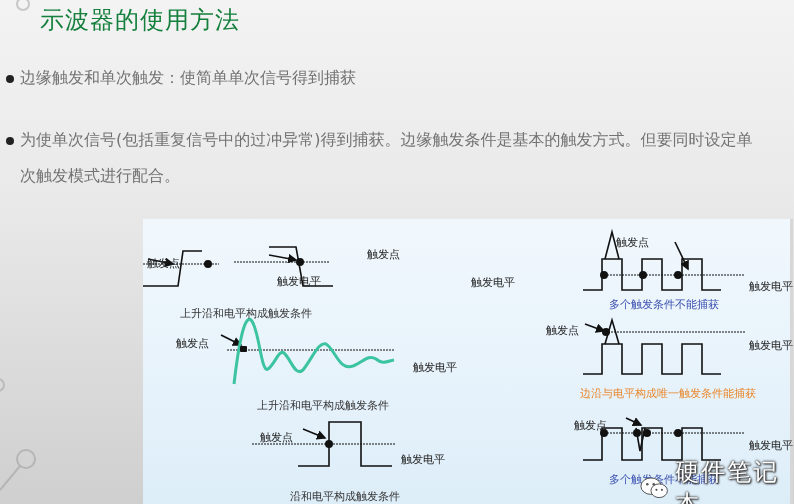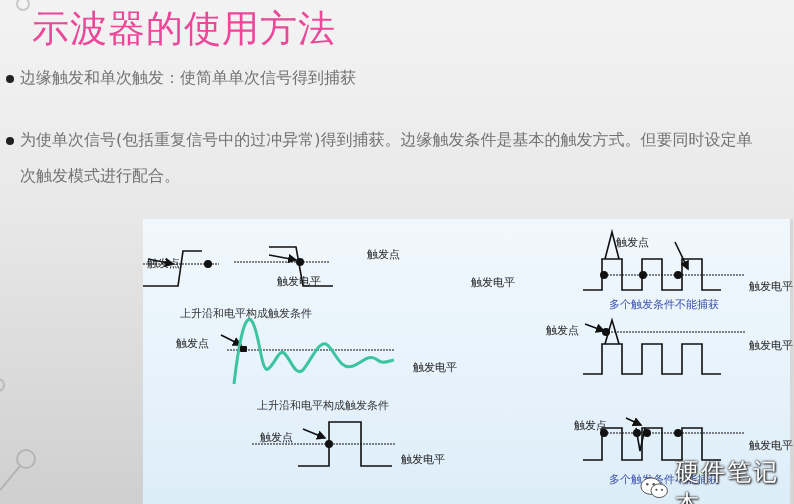--- a/index.html
+++ b/index.html
@@ -3,22 +3,22 @@
 <meta charset="utf-8">
 <style>
   html, body { margin:0; padding:0; }
   body {
     width:794px; height:504px; overflow:hidden; position:relative;
     background: linear-gradient(180deg, #f3f3f3 0%, #e9e9e9 40%, #cfcfcf 100%);
     font-family: "DejaVu Sans", "Liberation Sans", sans-serif;
     color:#1e1e1e;
   }
   .slide-title {
-    position:absolute; left:32px; top:4px;
-    font-size:37px; font-weight:normal; letter-spacing:1px; color:#ec4899;
+    position:absolute; left:40px; top:4px;
+    font-size:24px; font-weight:normal; letter-spacing:1px; color:#15803d;
     margin:0;
   }
   .bullet {
     position:absolute; left:6px; font-size:16px; line-height:36px; color:#737373;
   }
   .bullet .dot {
     position:absolute; left:0; top:15px; width:8px; height:8px; border-radius:50%; background:#222;
   }
   .bullet .txt { display:block; margin-left:14px; }
   #b1 { top:60px; width:760px; }
@@ -127,27 +127,29 @@
 
   <span class="lbl" style="left:224px;top:15px;">触发点</span>
   <span class="lbl" style="left:328px;top:43px;">触发电平</span>
 
   <span class="lbl" style="left:33px;top:104px;">触发点</span>
   <span class="lbl" style="left:270px;top:128px;">触发电平</span>
   <span class="cap" style="left:114px;top:179px;">上升沿和电平构成触发条件</span>
 
   <span class="lbl" style="left:117px;top:198px;">触发点</span>
   <span class="lbl" style="left:258px;top:220px;">触发电平</span>
+  <span class="cap" style="left:147px;top:270px;">沿和电平构成触发条件</span>
 
   <span class="lbl" style="left:473px;top:3px;">触发点</span>
   <span class="lbl" style="left:606px;top:47px;">触发电平</span>
   <span class="cap blue" style="left:466px;top:78px;">多个触发条件不能捕获</span>
 
   <span class="lbl" style="left:403px;top:91px;">触发点</span>
   <span class="lbl" style="left:606px;top:106px;">触发电平</span>
+  <span class="cap orange" style="left:437px;top:167px;">边沿与电平构成唯一触发条件能捕获</span>
 
   <span class="lbl" style="left:431px;top:186px;">触发点</span>
   <span class="lbl" style="left:606px;top:206px;">触发电平</span>
   <span class="cap blue" style="left:466px;top:253px;">多个触发条件不能捕获</span>
 </div>
 
 <div class="watermark">
   <svg width="32" height="26" viewBox="0 0 32 26">
     <ellipse cx="12" cy="11" rx="11" ry="9" fill="#fff" stroke="#444" stroke-width="1"></ellipse>
     <ellipse cx="21" cy="16" rx="9" ry="7.5" fill="#fff" stroke="#444" stroke-width="1"></ellipse>

